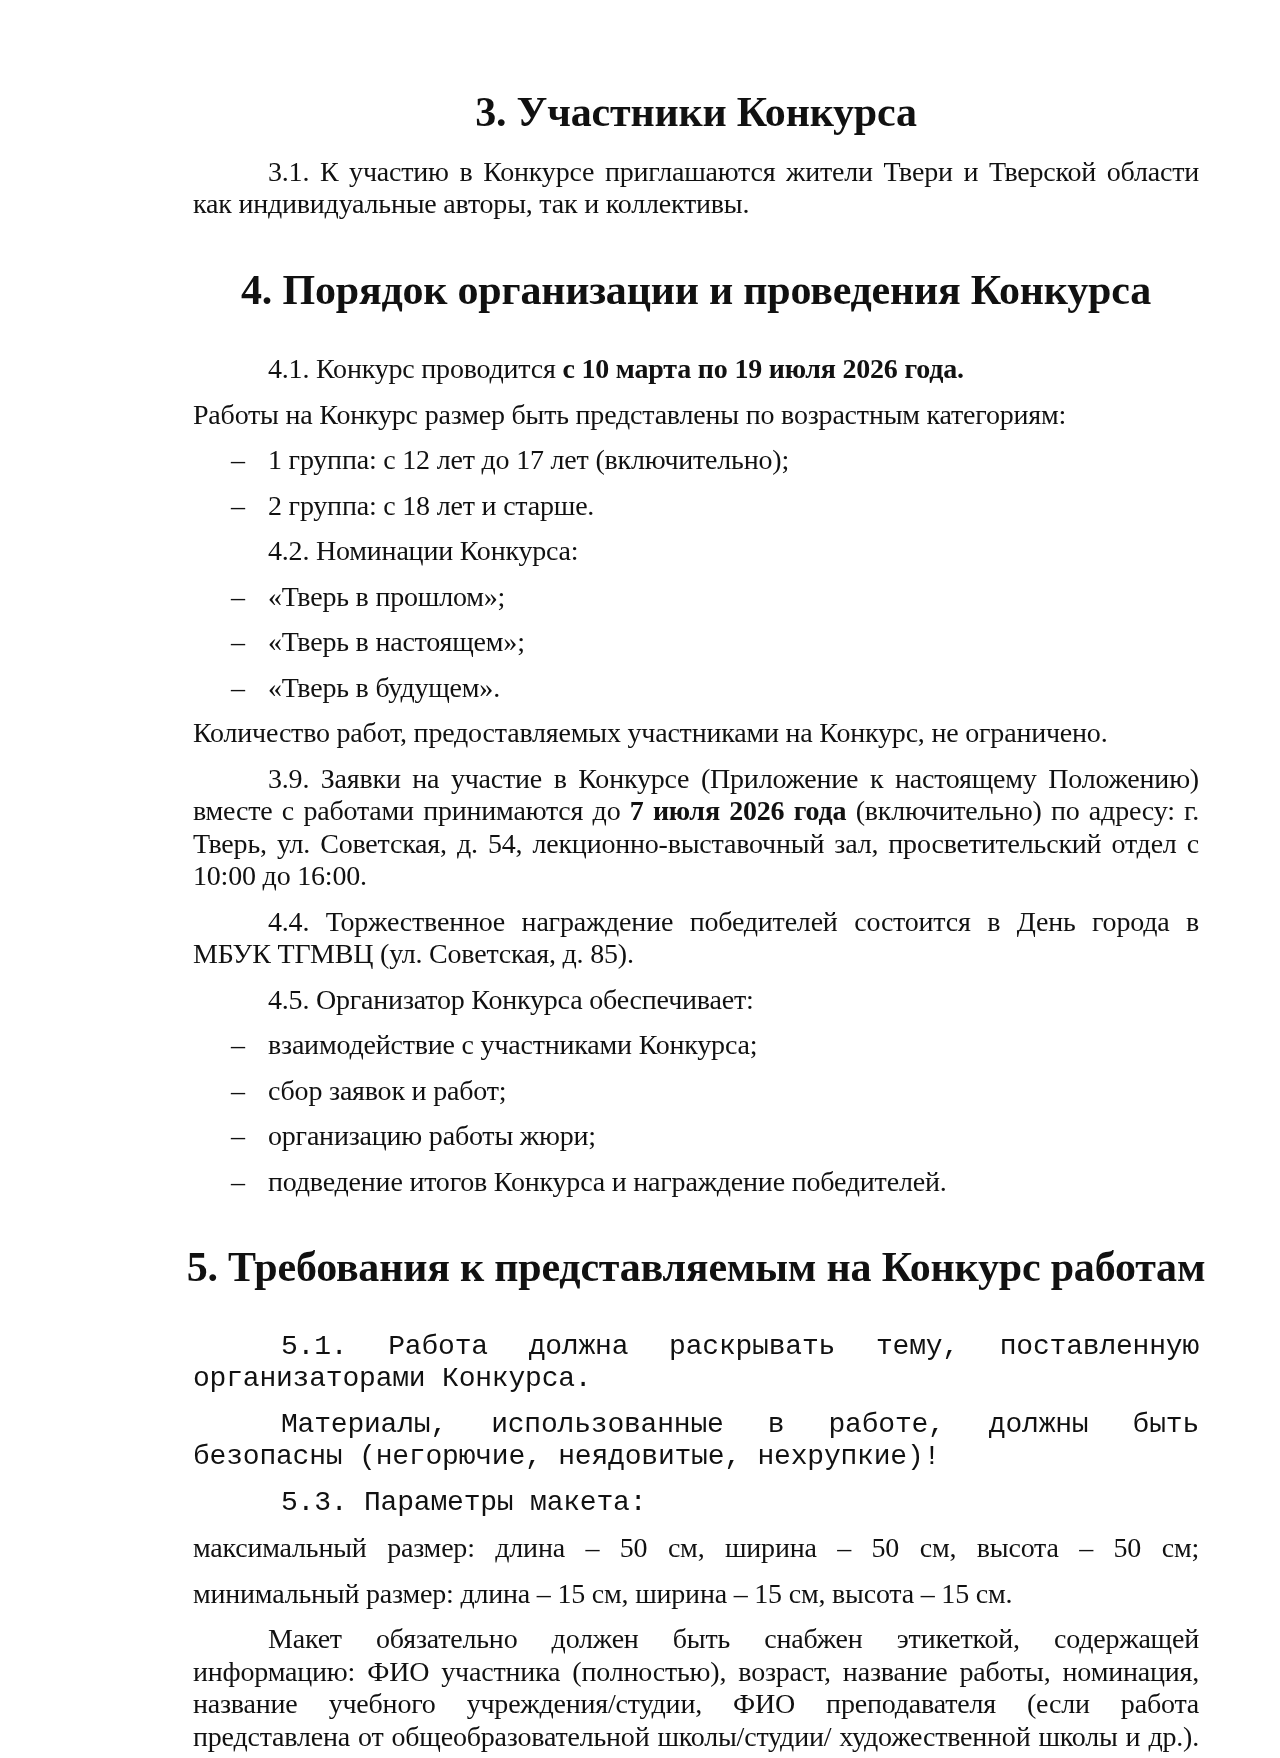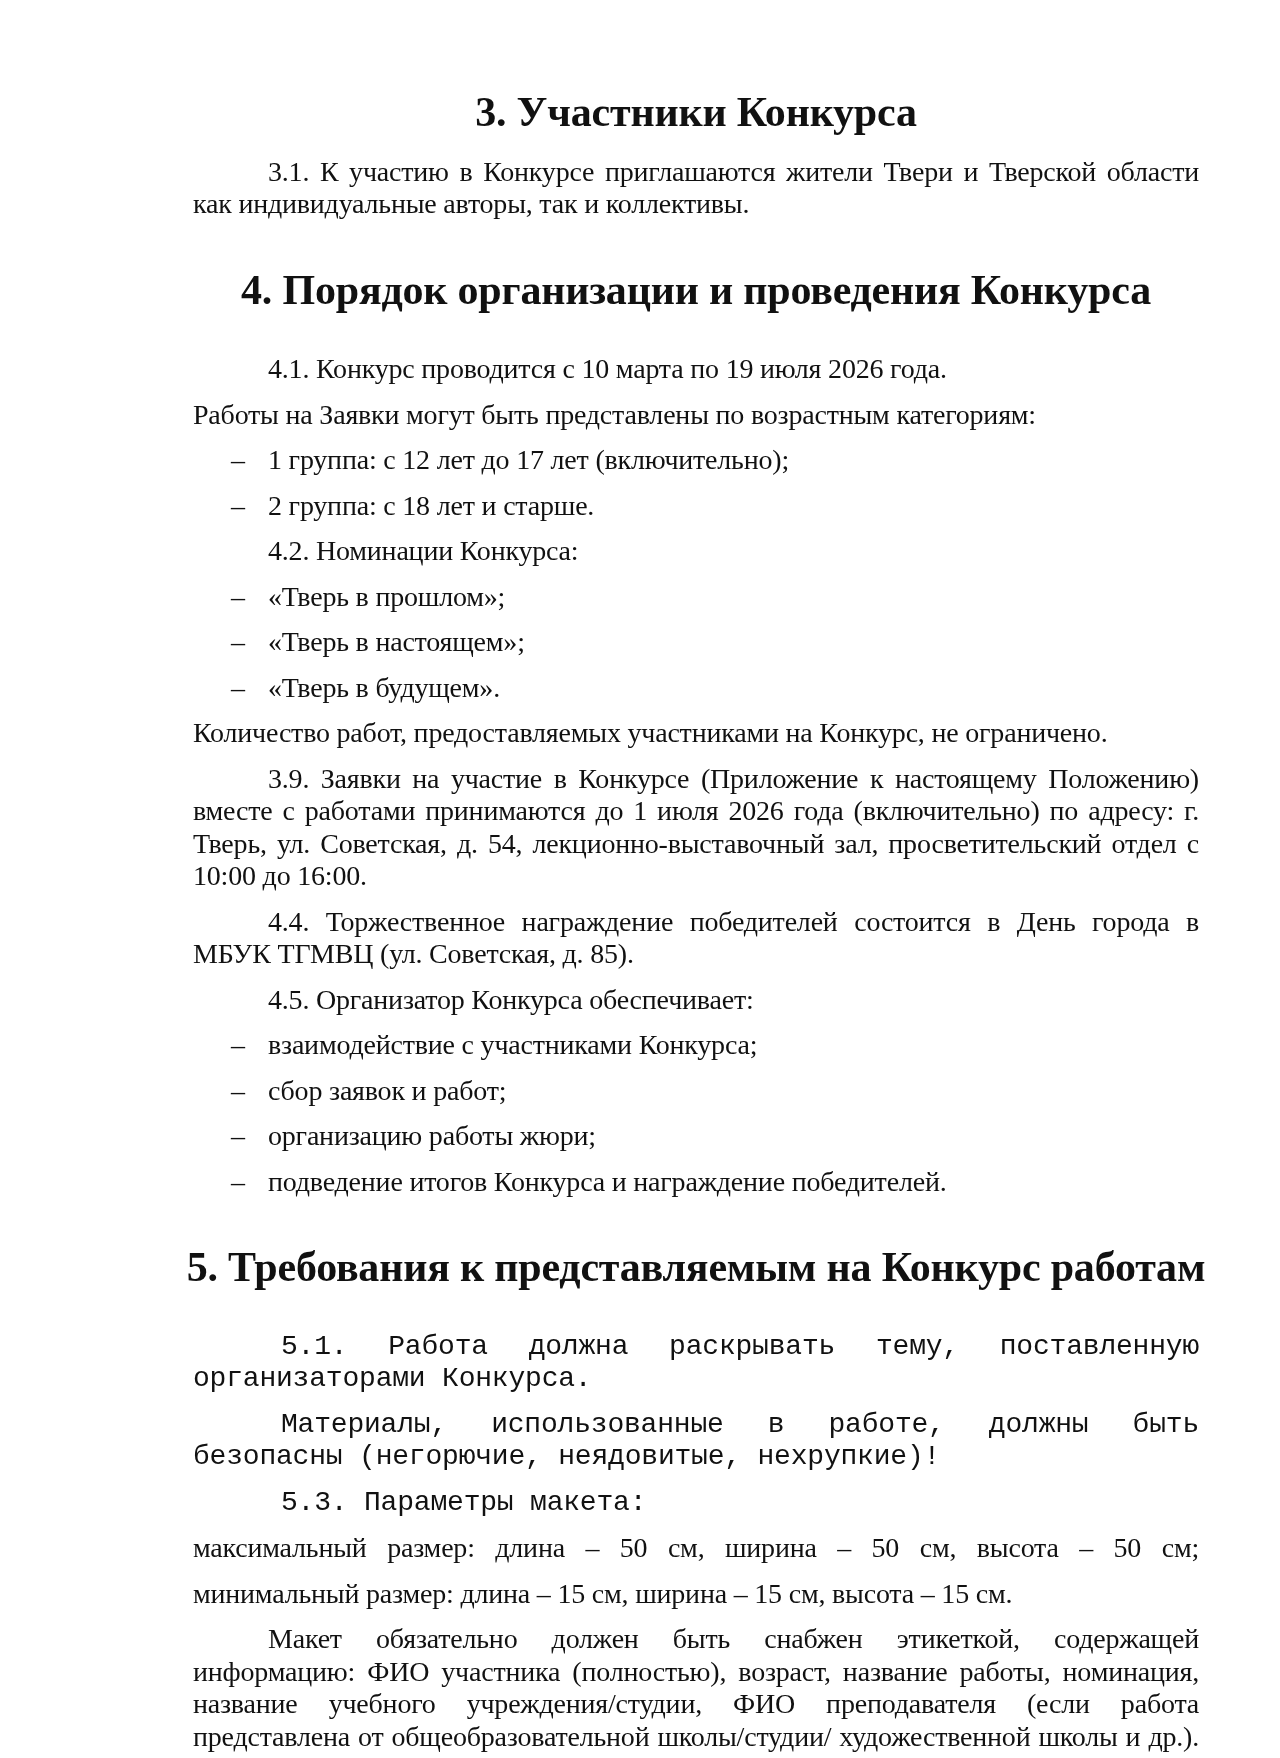--- a/index.html
+++ b/index.html
@@ -8,51 +8,51 @@
     position: absolute; left: 180px; top: 96px; width: 1032px;
     font-family: "Liberation Serif", serif; font-size: 28px; line-height: 32.5px;
     color: #111111; letter-spacing: -0.2px;
   }
   .h { text-align: center; font-weight: bold; margin: 0; }
   p { margin: 13px; text-align: justify; }
   .ind { text-indent: 75px; }
   .ind2 { text-indent: 88px; font-family: Liberation Mono, monospace; }
   .li { padding-left: 75px; position: relative; text-align: left; }
   .li .dash { position: absolute; left: 38px; top: 0; }
-  b { font-weight: normal; }
+  b { font-weight: bold; }
   .gap-s { height: 14px; }
   .gap-m { height: 34px; }
   .gap-l { height: 40px; }
   .spread { text-align: justify; text-align-last: justify; }
 </style>
 </head>
 <body>
 
 <div class="page">
 
   <h2 class="h">3. Участники Конкурса</h2>
   <div class="gap-s"></div>
   <p class="ind">3.1. К участию в Конкурсе приглашаются жители Твери и Тверской области как индивидуальные авторы, так и коллективы.</p>
 
   <div class="gap-l"></div>
   <h2 class="h">4. Порядок организации и проведения Конкурса</h2>
   <div class="gap-m"></div>
 
   <p class="ind"><span>4.1. Конкурс проводится </span><b>с 10 марта по 19 июля 2026 года.</b></p>
-  <p>Работы на Заявки могут быть представлены по возрастным категориям:</p>
+  <p>Работы на Конкурс размер быть представлены по возрастным категориям:</p>
   <p class="li"><span class="dash">–</span><span>1 группа: с 12 лет до 17 лет (включительно);</span></p>
   <p class="li"><span class="dash">–</span><span>2 группа: с 18 лет и старше.</span></p>
 
   <p class="ind">4.2. Номинации Конкурса:</p>
   <p class="li"><span class="dash">–</span><span>«Тверь в прошлом»;</span></p>
   <p class="li"><span class="dash">–</span><span>«Тверь в настоящем»;</span></p>
   <p class="li"><span class="dash">–</span><span>«Тверь в будущем».</span></p>
   <p>Количество работ, предоставляемых участниками на Конкурс, не ограничено.</p>
 
-  <p class="ind"><span>3.9. Заявки на участие в Конкурсе (Приложение к настоящему Положению) вместе с работами принимаются до </span><b>1 июля 2026 года</b><span> (включительно) по адресу: г. Тверь, ул. Советская, д. 54, лекционно-выставочный зал, просветительский отдел с 10:00 до 16:00.</span></p>
+  <p class="ind"><span>3.9. Заявки на участие в Конкурсе (Приложение к настоящему Положению) вместе с работами принимаются до </span><b>7 июля 2026 года</b><span> (включительно) по адресу: г. Тверь, ул. Советская, д. 54, лекционно-выставочный зал, просветительский отдел с 10:00 до 16:00.</span></p>
   <p class="ind">4.4. Торжественное награждение победителей состоится в День города в МБУК ТГМВЦ (ул. Советская, д. 85).</p>
   <p class="ind">4.5. Организатор Конкурса обеспечивает:</p>
   <p class="li"><span class="dash">–</span><span>взаимодействие с участниками Конкурса;</span></p>
   <p class="li"><span class="dash">–</span><span>сбор заявок и работ;</span></p>
   <p class="li"><span class="dash">–</span><span>организацию работы жюри;</span></p>
   <p class="li"><span class="dash">–</span><span>подведение итогов Конкурса и награждение победителей.</span></p>
 
   <div class="gap-l"></div>
   <h2 class="h">5. Требования к представляемым на Конкурс работам</h2>
   <div class="gap-m"></div>

